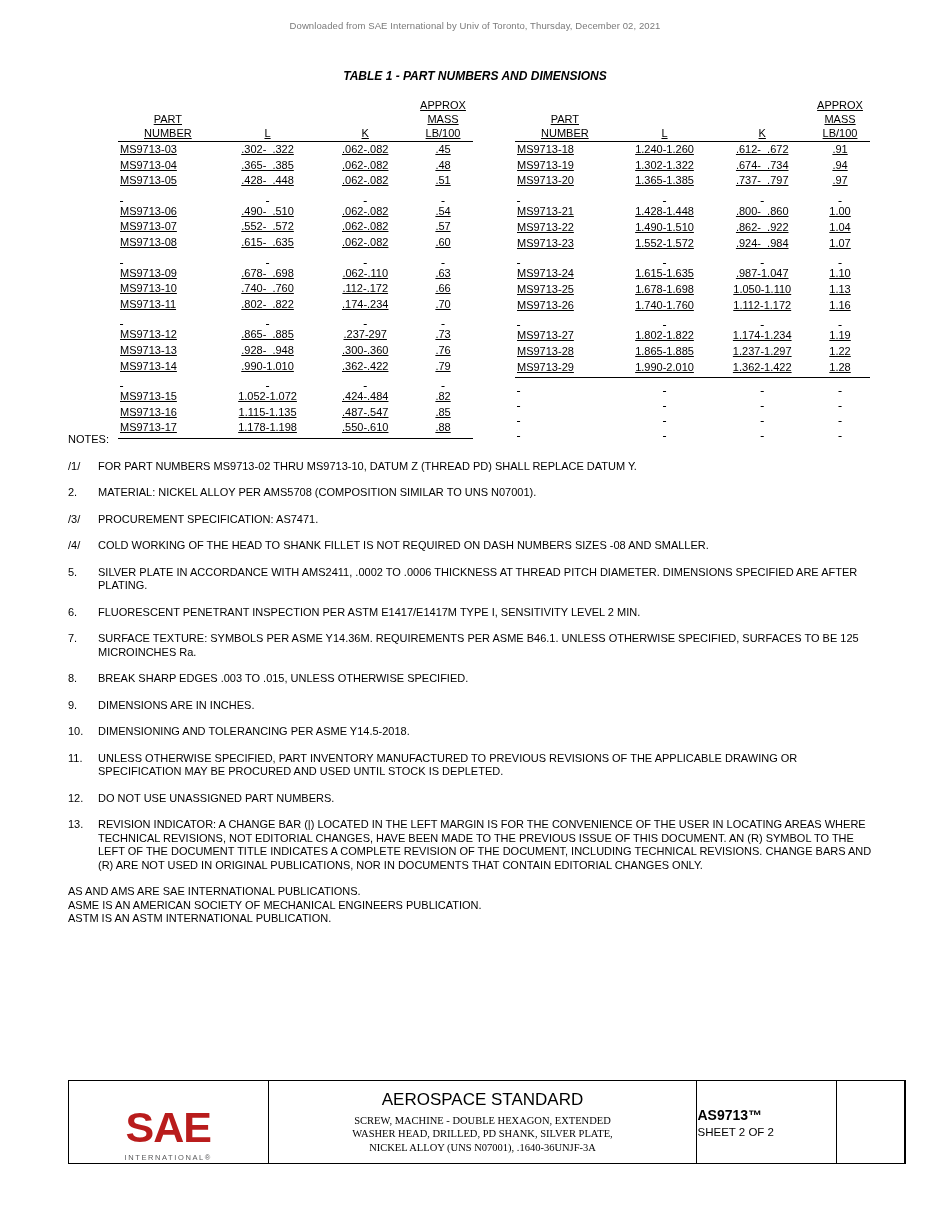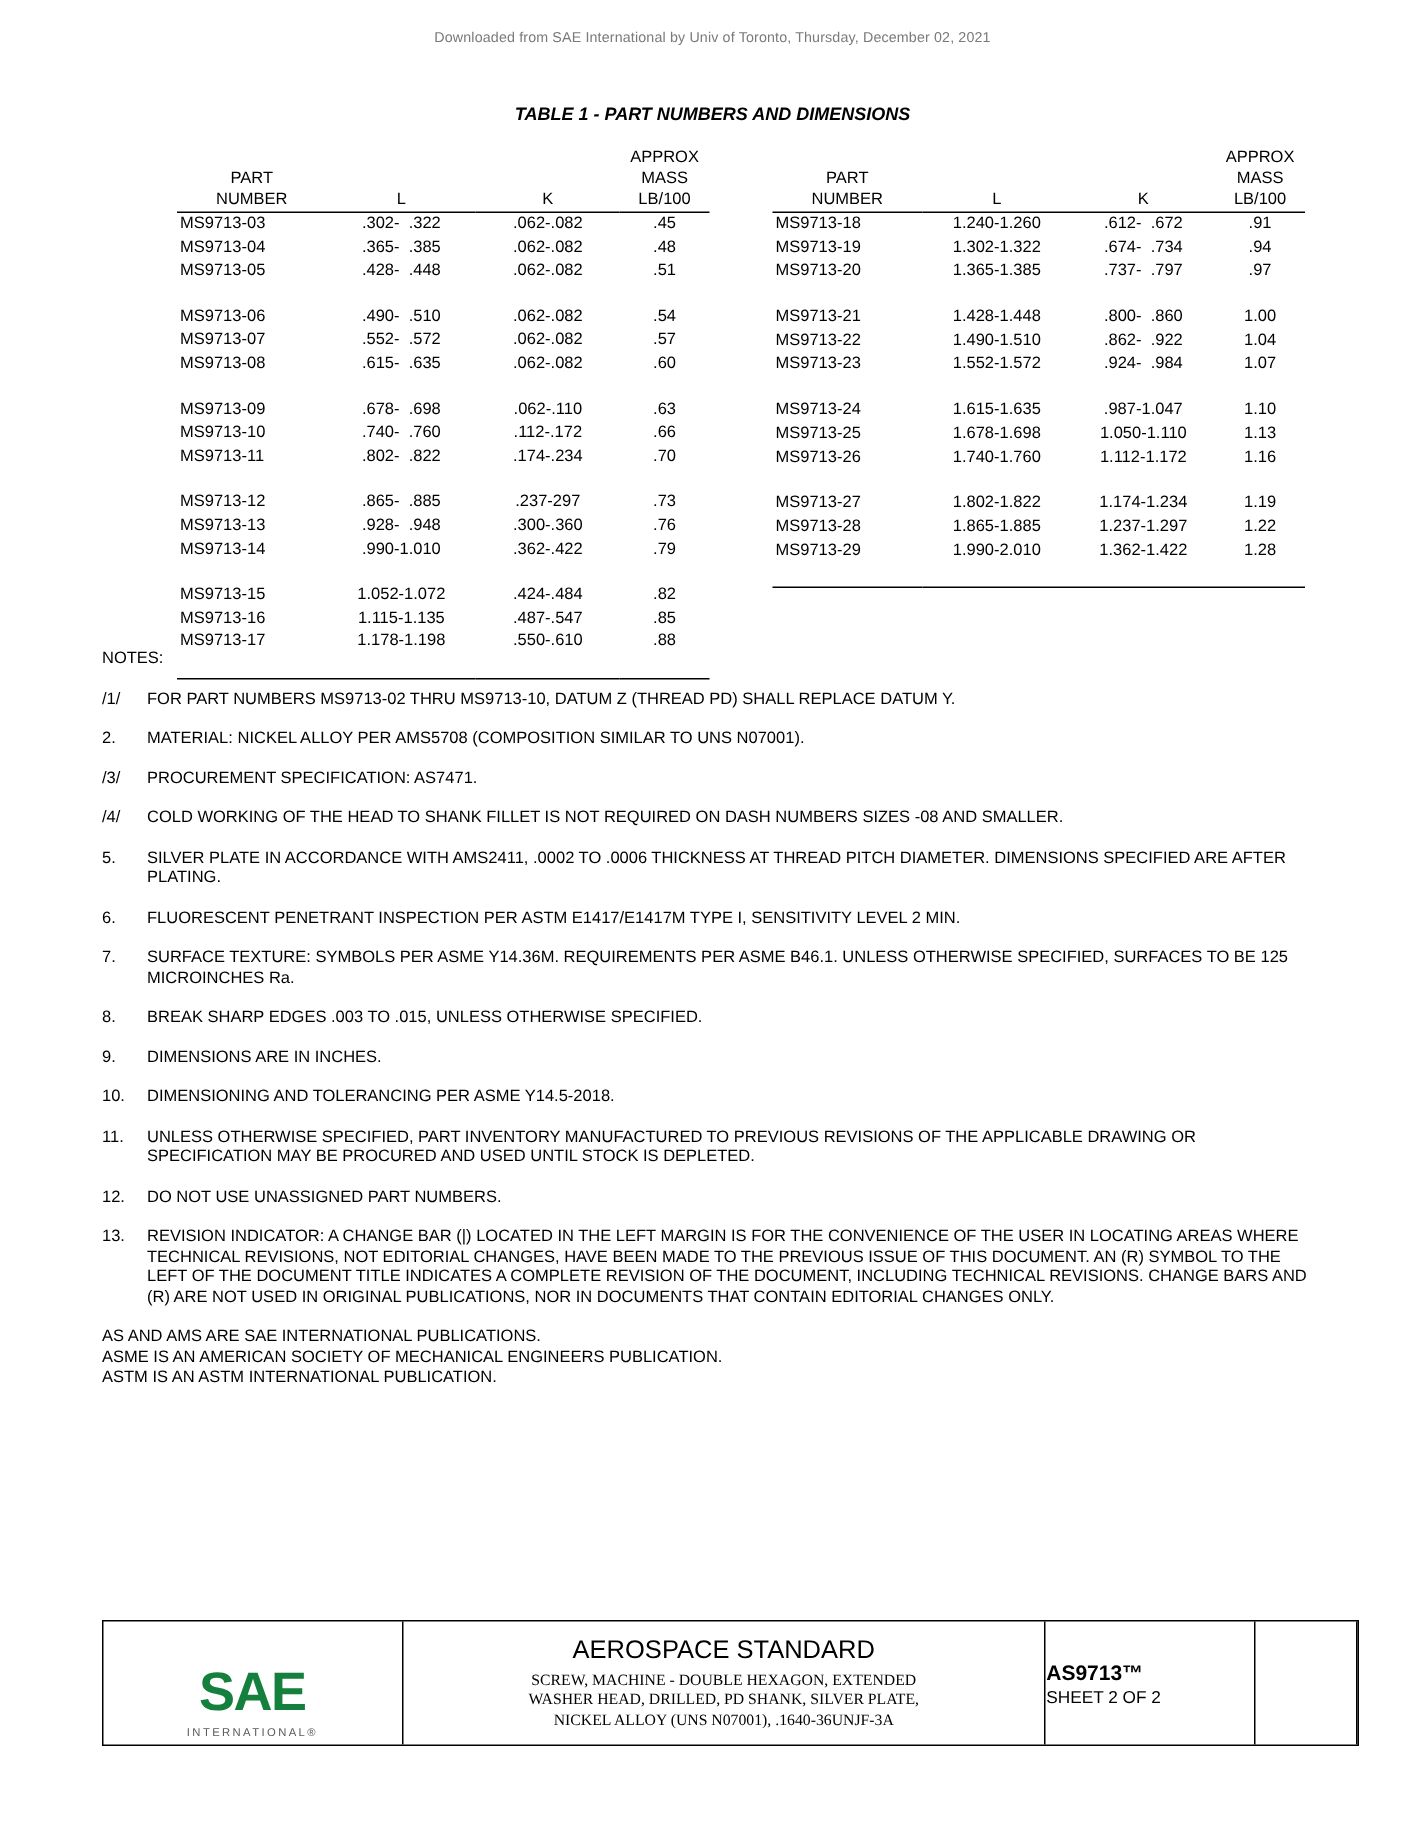--- a/index.html
+++ b/index.html
@@ -42,20 +42,21 @@
     font-style: italic;
   }
   
   .tables-wrap {
     position: absolute;
     top: 98px;
     left: 118px;
     width: 752px;
     display: flex;
     justify-content: space-between;
+    text-decoration: underline;
   }
   table.parts {
     border-collapse: collapse;
     font-size: 11px;
     width: 355px;
   }
   table.parts th {
     font-weight: normal;
     font-size: 11px;
     padding: 0 2px;
@@ -67,21 +68,21 @@
     border-bottom: 1.2px solid #000;
     padding-bottom: 1px;
   }
   table.parts td {
     padding: 0 2px;
     line-height: 15.6px;
     white-space: pre;
   }
   table.parts tbody tr.last-row td {
     border-bottom: 1.2px solid #000;
-    padding-bottom: 16px;
+    padding-bottom: 2px;
   }
   td.c-pn { text-align: left; padding-left: 16px; width: 96px;}
   td.c-l  { text-align: center; width: 96px;}
   td.c-k  { text-align: center; width: 92px;}
   td.c-m  { text-align: center; width: 56px;}
   th.h-pn { width: 96px; }
   th.h-l  { width: 96px; }
   th.h-k  { width: 92px; }
   th.h-m  { width: 56px; }
   tr.spacer td { line-height: 15px; }
@@ -137,22 +138,22 @@
   .cell-title { width: 430px; }
   .cell-doc { width: 140px; align-items: flex-start !important; }
   .cell-end { width: 68px; border-right: none; }
   .sae-logo {
     text-align: center;
     line-height: 1;
   }
   .sae-letters {
     font-family: "Liberation Sans", sans-serif;
     font-weight: bold;
-    font-size: 36px;
-    color: #15803d;
+    font-size: 43px;
+    color: #b91c1c;
     letter-spacing: -1px;
     margin-top: 24px;
   }
   .sae-sub {
     font-size: 7.5px;
     font-weight: normal;
     color: #58595b;
     letter-spacing: 1.6px;
     margin-top: 5px;
   }

